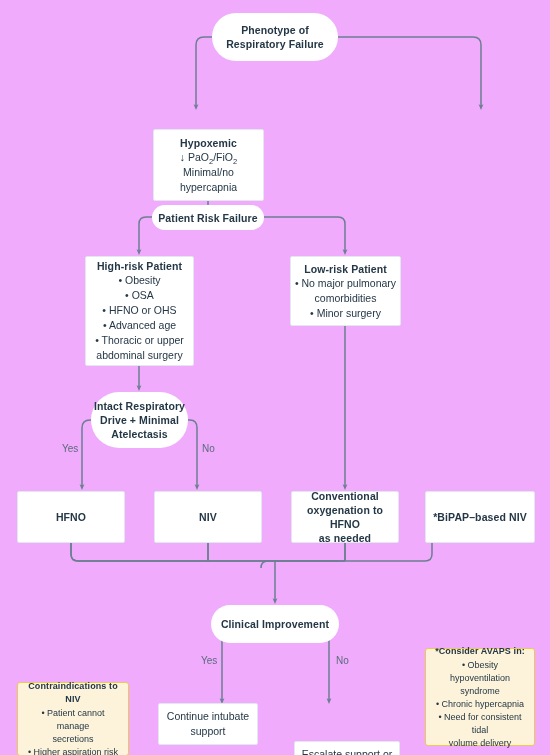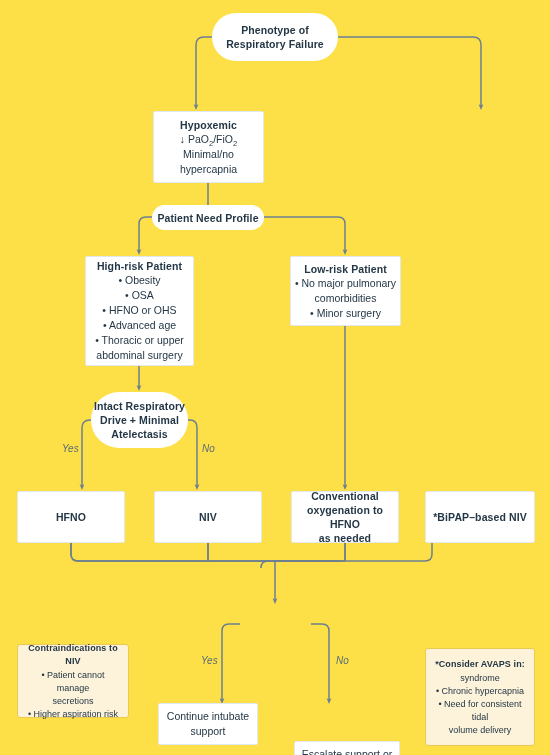--- a/index.html
+++ b/index.html
@@ -7,21 +7,21 @@
     padding: 0;
     background: #ffffff;
   }
   body {
     font-family: "Liberation Sans", sans-serif;
   }
   #canvas {
     position: relative;
     width: 550px;
     height: 755px;
-    background: #fde047;
+    background: #f0abfc;
     overflow: hidden;
   }
   #edges {
     position: absolute;
     left: 0;
     top: 0;
     width: 550px;
     height: 755px;
   }
   .node {
@@ -70,21 +70,20 @@
   .note .line {
     font-size: 9px;
     line-height: 13px;
   }
   .edge-label {
     position: absolute;
     font-size: 10px;
     color: #5a6b7a;
     z-index: 3;
     white-space: nowrap;
-    font-style: italic;
   }
   sub {
     font-size: 7.5px;
     line-height: 0;
   }
 </style>
 </head>
 <body>
 
 <div id="canvas">
@@ -131,30 +130,30 @@
       <path d="M208,543 L208,561"></path>
       <path d="M345,543 L345,561"></path>
     </g>
   </svg>
 
   <div class="node pill" style="left:212px; top:13px; width:126px; height:48px;">
     <span class="title">Phenotype of</span>
     <span class="title">Respiratory Failure</span>
   </div>
 
-  <div class="node rect" style="left:153px; top:111px; width:111px; height:72px;">
+  <div class="node rect" style="left:153px; top:129px; width:111px; height:72px;">
     <span class="title">Hypoxemic</span>
     <span class="line">↓ PaO<sub>2</sub>/FiO<sub>2</sub></span>
     <span class="line">Minimal/no</span>
     <span class="line">hypercapnia</span>
   </div>
 
 
   <div class="node pill" style="left:152px; top:205px; width:112px; height:25px;">
-    <span class="title">Patient Need Profile</span>
+    <span class="title">Patient Risk Failure</span>
   </div>
 
   <div class="node rect" style="left:85px; top:256px; width:109px; height:110px; padding:6px 2px;">
     <span class="title">High-risk Patient</span>
     <span class="line">• Obesity</span>
     <span class="line">• OSA</span>
     <span class="line">• HFNO or OHS</span>
     <span class="line">• Advanced age</span>
     <span class="line">• Thoracic or upper</span>
     <span class="line">abdominal surgery</span>
@@ -187,42 +186,46 @@
   <div class="node rect" style="left:291px; top:491px; width:108px; height:52px;">
     <span class="title">Conventional</span>
     <span class="title">oxygenation to HFNO</span>
     <span class="title">as needed</span>
   </div>
 
   <div class="node rect" style="left:425px; top:491px; width:110px; height:52px;">
     <span class="title">*BiPAP–based NIV</span>
   </div>
 
+  <div class="node pill" style="left:211px; top:605px; width:128px; height:38px;">
+    <span class="title">Clinical Improvement</span>
+  </div>
 
   <span class="edge-label" style="left:201px; top:655px;">Yes</span>
   <span class="edge-label" style="left:336px; top:655px;">No</span>
 
   <div class="node rect" style="left:158px; top:703px; width:100px; height:42px;">
     <span class="line">Continue intubate</span>
     <span class="line">support</span>
   </div>
 
   <div class="node rect" style="left:294px; top:703px; width:106px; height:42px;margin-top:38px;">
     <span class="line">Escalate support or</span>
     <span class="line">intubate</span>
   </div>
 
-  <div class="node note" style="left:17px; top:644px; width:112px; height:74px;">
+  <div class="node note" style="left:17px; top:682px; width:112px; height:74px;">
     <span class="title">Contraindications to NIV</span>
     <span class="line">• Patient cannot manage</span>
     <span class="line">secretions</span>
     <span class="line">• Higher aspiration risk</span>
   </div>
 
   <div class="node note" style="left:425px; top:648px; width:110px; height:98px;">
     <span class="title">*Consider AVAPS in:</span>
+    <span class="line">• Obesity hypoventilation</span>
     <span class="line">syndrome</span>
     <span class="line">• Chronic hypercapnia</span>
     <span class="line">• Need for consistent tidal</span>
     <span class="line">volume delivery</span>
   </div>
 
 </div>
 
 </body></html>

